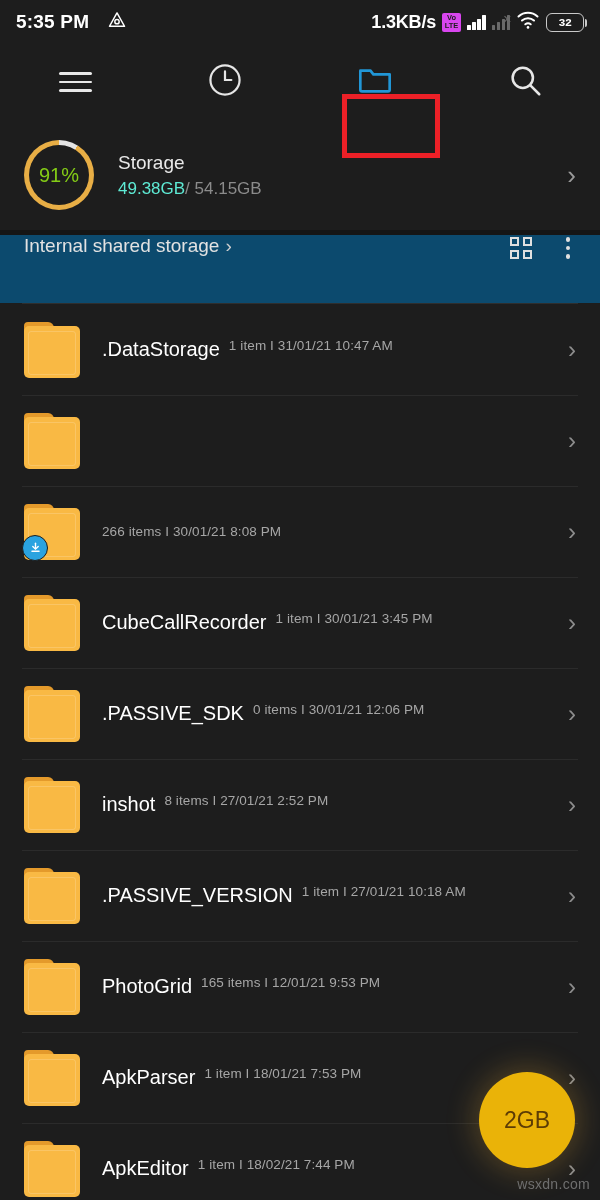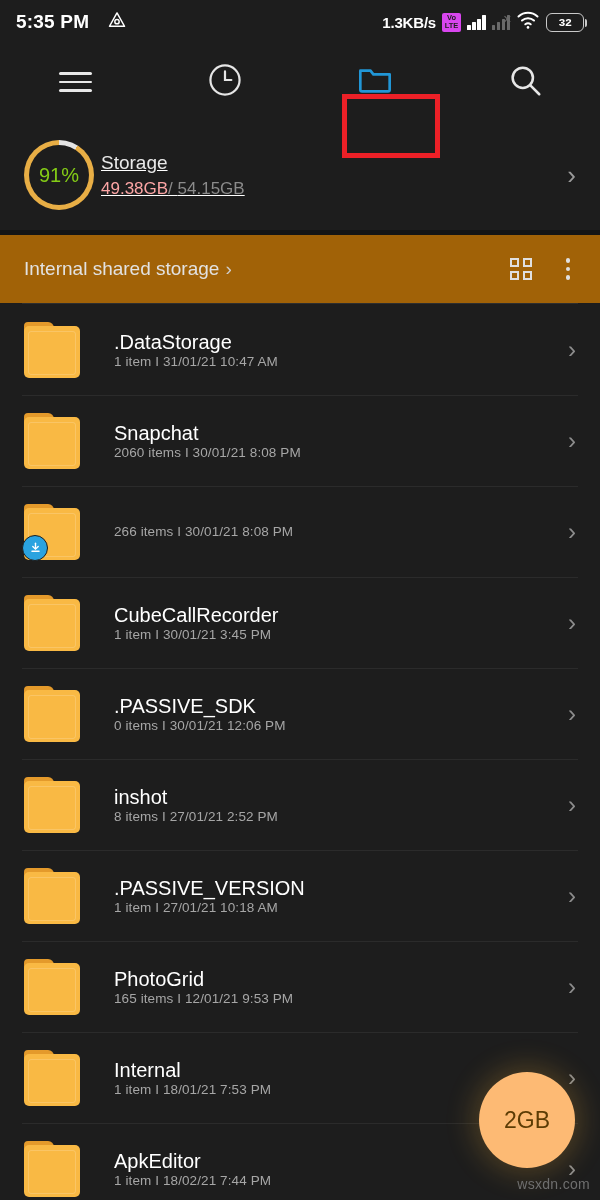--- a/index.html
+++ b/index.html
@@ -15,21 +15,21 @@
   
   .status-bar{
     height:44px; width:100%;
     display:flex; align-items:center;
     padding:0 16px;
     background:#1d1d1d;
   }
   .status-left{ display:flex; align-items:center; gap:18px; }
   .status-time{ font-size:19px; font-weight:bold; letter-spacing:.2px; }
   .status-right{ margin-left:auto; display:flex; align-items:center; gap:6px; }
-  .status-speed{ font-size:15px; font-weight:bold; letter-spacing:-.2px; }
+  .status-speed{ font-size:18px; font-weight:bold; letter-spacing:-.2px; }
   .volte-badge{
     width:19px;height:19px;background:#d946ef;color:#1d1d1d;
     border-radius:2px;font-size:7.5px;font-weight:bold;line-height:8px;
     display:flex;flex-direction:column;align-items:center;justify-content:center;
   }
   .bars{ display:flex; align-items:flex-end; gap:1.5px; height:16px;}
   .bars i{ display:block; width:3.5px; background:#fff; border-radius:.5px;}
   .bars.dim i{ background:#6a6a6a; }
   .bars i:nth-child(1){height:5px}.bars i:nth-child(2){height:8px}
   .bars i:nth-child(3){height:11px}.bars i:nth-child(4){height:15px}
@@ -70,34 +70,34 @@
     background:conic-gradient(from 0deg, #e4e4e4 0deg 10deg, #e8ae45 10deg 360deg);
     display:flex;align-items:center;justify-content:center;
   }
   .ring:after{
     content:"";position:absolute;inset:5px;border-radius:50%;background:#1d1d1d;
   }
   .ring-label{
     position:absolute;inset:0;display:flex;align-items:center;justify-content:center;
     font-size:20px;color:#84cc16;z-index:2;
   }
-  .storage-text{ margin-left:7px; display:flex; flex-direction:column; gap:5px;text-decoration:underline;}
+  .storage-text{ margin-left:24px; display:flex; flex-direction:column; gap:5px;}
   .storage-title{ font-size:19px; color:#e9e9e9; }
   .storage-sizes{ font-size:17px; }
-  .storage-used{ color:#fca5a5; }
+  .storage-used{ color:#5eead4; }
   .storage-total{ color:#8b8b8b; }
   .chev-right{
     margin-left:auto; color:#9a9a9a; font-size:26px; font-weight:300; line-height:1;
   }
   .section-divider{ height:5px; background:#151515; width:100%; }
 
   
   .breadcrumb-bar{
-    height:68px; display:flex; align-items:center;
-    padding:0 24px; background:#a16207;
+    height:68px; display:flex; align-items:flex-start;
+    padding:0 24px; background:#0c4a6e;
   }
   .crumb{ font-size:19px; color:#e2e2e2; display:flex; align-items:center; gap:6px;
           cursor:pointer;}
   .crumb .arrow{ font-size:19px; color:#cfcfcf; font-weight:300; }
   .bc-actions{ margin-left:auto; display:flex; align-items:center; gap:28px;}
   .grid-icon{ display:grid; grid-template-columns:repeat(2,9px); gap:4px; cursor:pointer;}
   .grid-icon i{ width:9px;height:9px;border:2px solid #e0e0e0; display:block;}
   .dots{ display:flex;flex-direction:column;gap:4px;cursor:pointer;padding:2px 6px;}
   .dots i{ width:4.5px;height:4.5px;border-radius:50%;background:#e0e0e0;display:block;}
 
@@ -127,29 +127,29 @@
   .folder .inner{
     position:absolute;left:4px;top:9px;width:48px;height:44px;
     border:1px solid rgba(255,255,255,.18);border-radius:3px;
   }
   .dl-badge{
     position:absolute;left:-2px;bottom:-1px;width:26px;height:26px;border-radius:50%;
     background:#2aa3e0;display:flex;align-items:center;justify-content:center;
     border:1px solid #1d1d1d;
   }
   .dl-badge svg{ width:13px;height:13px; }
-  .row-text{ margin-left:34px; display:flex; flex-direction:column; gap:0; }
+  .row-text{ margin-left:22px; display:flex; flex-direction:row; gap:9px; }
   .row-name{ font-size:20px; color:#ffffff; }
   .row-meta{ font-size:13.5px; color:#a6a6a6; letter-spacing:.1px; }
   .row-chev{ margin-left:auto; color:#8d8d8d; font-size:24px; font-weight:300; line-height:1; }
 
   
   .fab{
     position:absolute; left:479px; top:1072px; width:96px; height:96px;
-    border-radius:50%; background:#fdba74;
+    border-radius:50%; background:#eab308;
     display:flex; align-items:center; justify-content:center;
     font-size:23px; color:#5c3c05; cursor:pointer;
     box-shadow:0 0 28px 6px rgba(252,183,55,.22);
     z-index:6;
   }
   .watermark{
     position:absolute; right:10px; bottom:8px;
     font-size:14px; color:#6f6f6f; z-index:7; letter-spacing:.3px;
   }
 </style>
@@ -282,24 +282,20 @@
         <span class="row-meta">1 item  I  31/01/21 10:47 AM</span>
       </span>
       <span class="row-chev">›</span>
     </div>
     <div class="row">
       <span class="folder">
         <span class="tab"></span>
         <span class="body"></span>
         <span class="inner"></span>
       </span>
-      <span class="row-text">
-        <span class="row-name">Snapchat</span>
-        <span class="row-meta">2060 items  I  30/01/21 8:08 PM</span>
-      </span>
       <span class="row-chev">›</span>
     </div>
     <div class="row">
       <span class="folder">
         <span class="tab"></span>
         <span class="body"></span>
         <span class="inner"></span>
         <span class="dl-badge">
           <svg viewBox="0 0 24 24" fill="none" stroke="#ffffff" stroke-width="2.6" stroke-linecap="round">
             <path d="M12 4 V14"></path>
@@ -373,21 +369,21 @@
       </span>
       <span class="row-chev">›</span>
     </div>
     <div class="row">
       <span class="folder">
         <span class="tab"></span>
         <span class="body"></span>
         <span class="inner"></span>
       </span>
       <span class="row-text">
-        <span class="row-name">Internal</span>
+        <span class="row-name">ApkParser</span>
         <span class="row-meta">1 item  I  18/01/21 7:53 PM</span>
       </span>
       <span class="row-chev">›</span>
     </div>
     <div class="row">
       <span class="folder">
         <span class="tab"></span>
         <span class="body"></span>
         <span class="inner"></span>
       </span>

